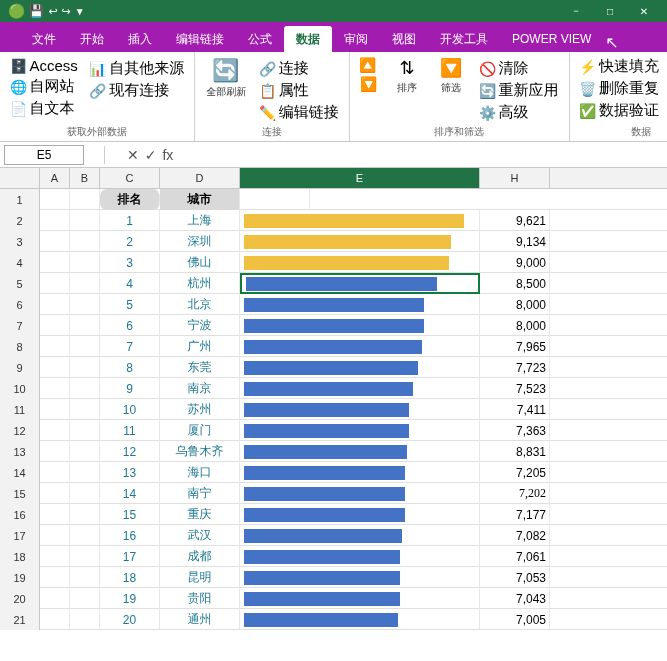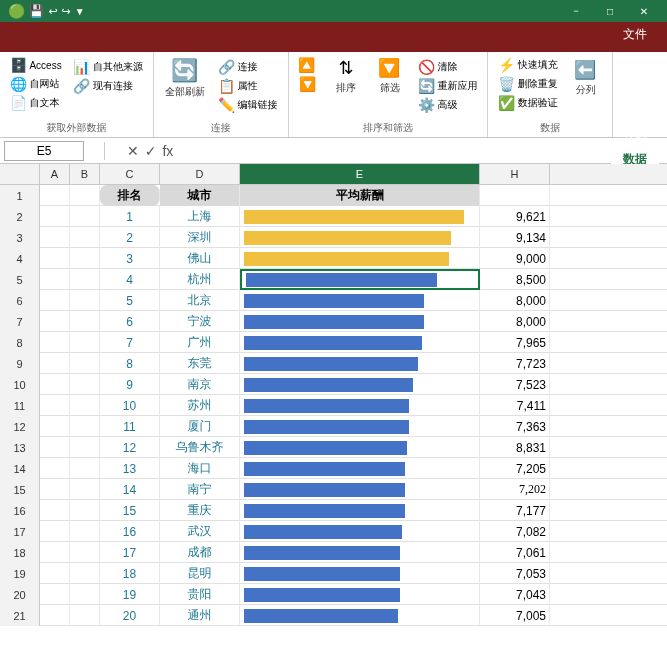--- a/index.html
+++ b/index.html
@@ -15,26 +15,25 @@
       justify-content: space-between;
       padding: 0 8px;
       font-size: 12px;
     }
     .title-bar-center { flex: 1; text-align: center; }
     .title-bar-controls { display: flex; gap: 4px; }
     .title-btn { width: 30px; height: 22px; display: flex; align-items: center; justify-content: center; cursor: pointer; font-size: 10px; }
 
     
     .ribbon-tabs {
-      background: #7f1d1d;
+      background: #a21caf;
       display: flex;
       align-items: flex-end;
-      padding: 0 8px;
+      padding: 0 20px;
       height: 30px;
-      flex-direction: column;
     }
     .ribbon-tab {
       padding: 4px 12px;
       color: white;
       font-size: 12px;
       cursor: pointer;
       height: 26px;
       display: flex;
       align-items: center;
     }
@@ -90,21 +89,21 @@
       display: flex;
       flex-direction: row;
       align-items: center;
       padding: 1px 4px;
       cursor: pointer;
       border-radius: 2px;
       gap: 2px;
       white-space: nowrap;
     }
     .ribbon-btn-small .icon { font-size: 14px; }
-    .ribbon-btn-small .label { font-size: 10px; text-align: center; }
+    .ribbon-btn-small .label { font-size: 15px; text-align: center; }
 
     
     .formula-bar {
       display: flex;
       align-items: center;
       height: 26px;
       border-bottom: 1px solid #c8c8c8;
       padding: 0 4px;
       gap: 20px;
       background: #fff;
@@ -228,22 +227,22 @@
 
 <div class="ribbon-tabs">
   <div class="ribbon-tab">文件</div>
   <div class="ribbon-tab">开始</div>
   <div class="ribbon-tab">插入</div>
   <div class="ribbon-tab">编辑链接</div>
   <div class="ribbon-tab">公式</div>
   <div class="ribbon-tab active">数据</div>
   <div class="ribbon-tab">审阅</div>
   <div class="ribbon-tab">视图</div>
+  <div class="ribbon-tab">开发工具</div>
   <div class="ribbon-tab">POWER VIEW</div>
-  <div class="ribbon-tab">开发工具</div>
   <div style="color:white;font-size:16px;margin-left:2px;">↖</div>
 </div>
 
 <div class="ribbon">
 
   <div class="ribbon-group">
     <div class="ribbon-group-content">
       <div style="display:flex;flex-direction:column;gap:1px;">
         <div class="ribbon-btn-small">
           <span class="icon">🗄️</span>
@@ -388,21 +387,20 @@
     <div class="col-header" style="width:70px;">H</div>
   </div>
 
   <div class="sheet-rows" id="sheet-rows">
   <div class="sheet-row">
         <div class="row-num">1</div>
         <div class="cell" style="width: 30px;"></div>
         <div class="cell" style="width: 30px;"></div>
         <div class="cell center header-cell" style="width: 60px; border-radius: 7px;">排名</div>
         <div class="cell center header-cell" style="width: 80px;">城市</div>
-        <div class="cell header-cell" style="width: 240px; padding-left: 4px; justify-content: center;">平均薪酬</div>
         <div class="cell right" style="width: 70px;"></div>
       </div>
       <div class="sheet-row">
         <div class="row-num">2</div>
         <div class="cell" style="width: 30px;"></div>
         <div class="cell" style="width: 30px;"></div>
         <div class="cell center teal" style="width: 60px;">1</div>
         <div class="cell center teal" style="width: 80px;">上海</div>
         <div class="cell" style="width: 240px; padding-left: 4px;">
           <div class="bar-container">

